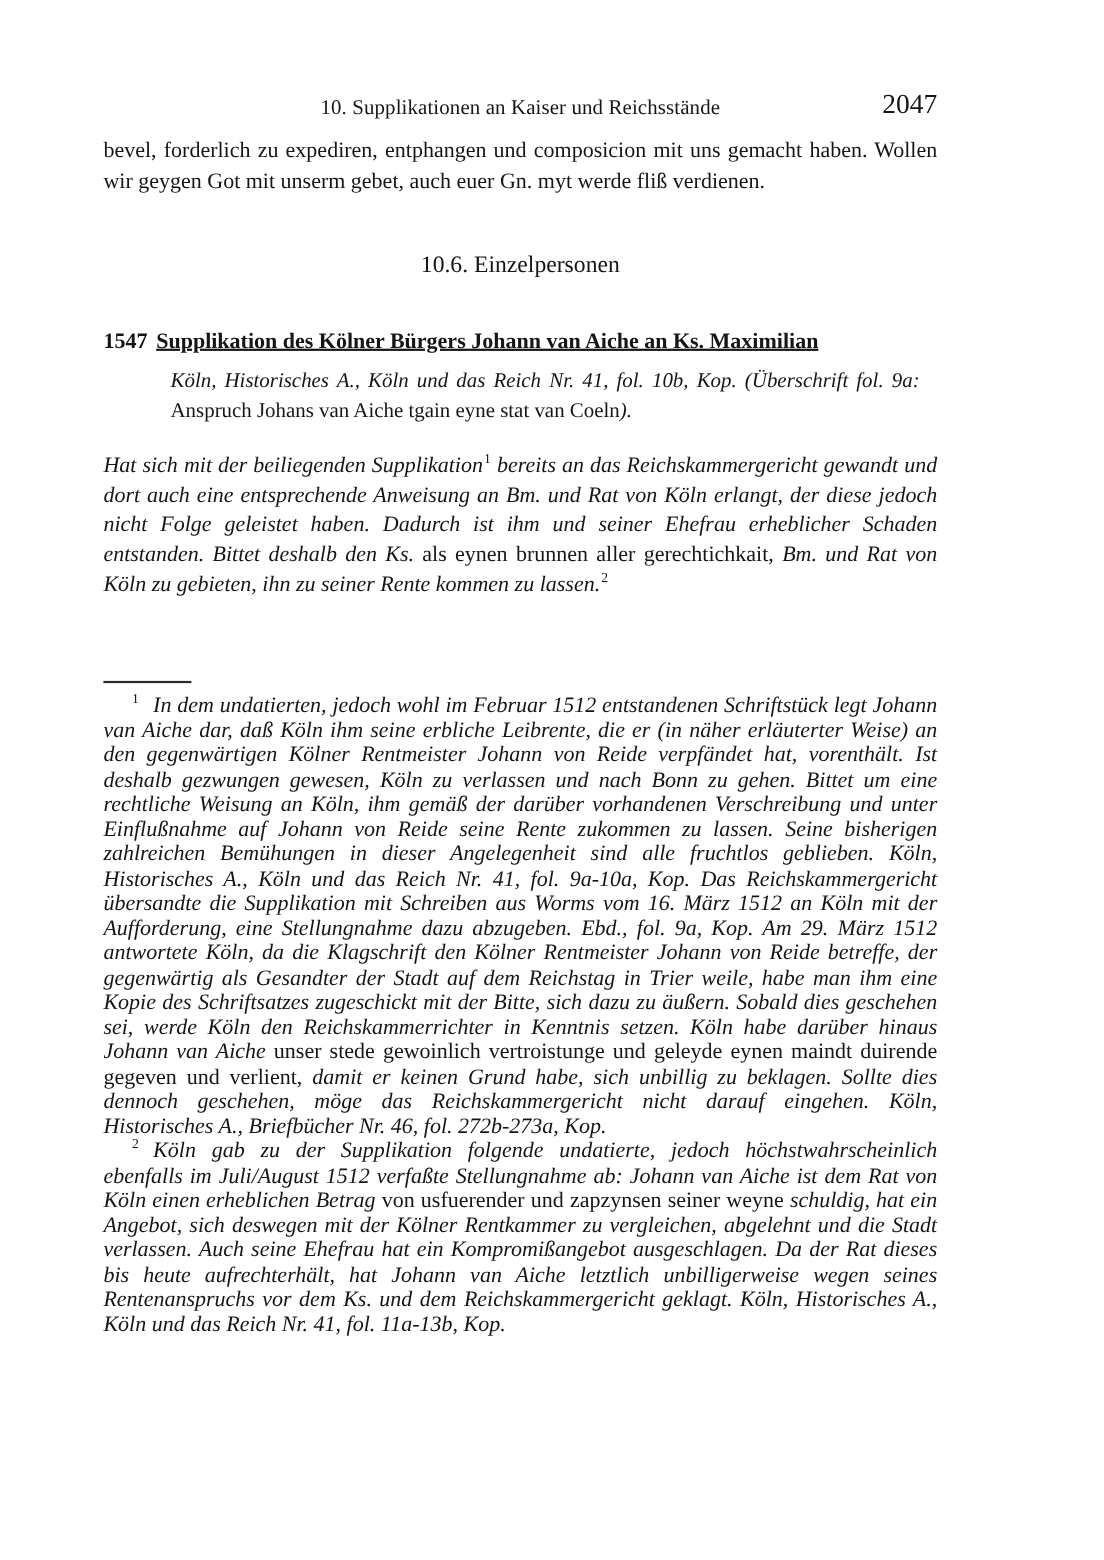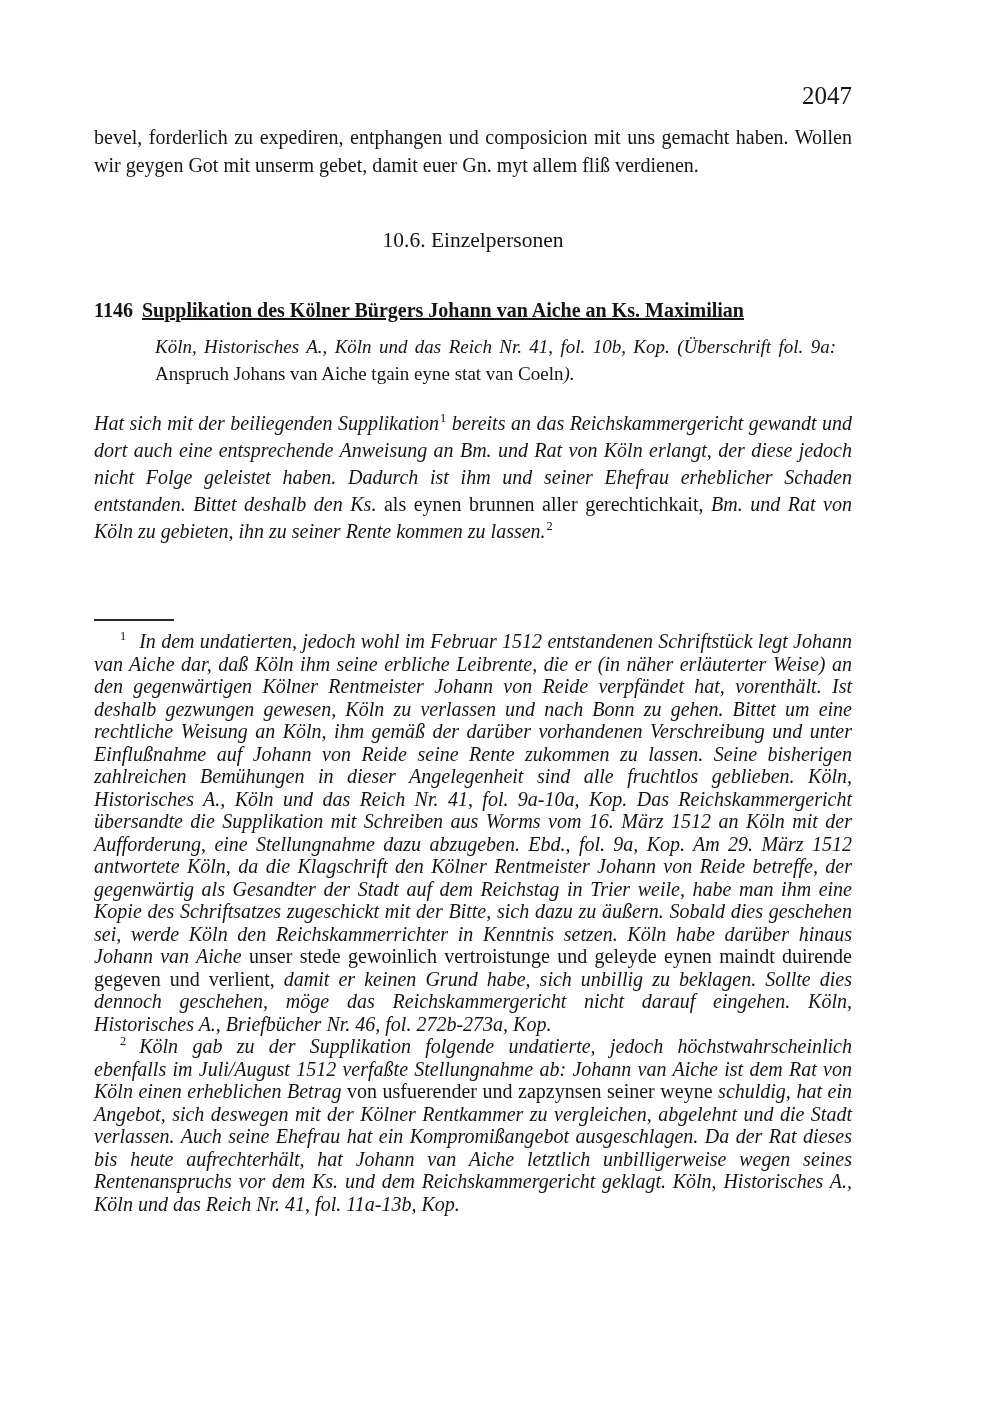--- a/index.html
+++ b/index.html
@@ -103,31 +103,32 @@
     text-indent: 26px;
   }
   .footnote sup.seg-sup { margin-right: 13px; }
 </style>
 </head>
 <body>
 
 <div class="page">
 
   <div class="running-header">
+    <span class="rh-title">10. Supplikationen an Kaiser und Reichsstände</span>
     <span class="rh-number">2047</span>
   </div>
 
-  <p class="body-par">bevel, forderlich zu expediren, entphangen und composicion mit uns gemacht haben. Wollen wir geygen Got mit unserm gebet, damit euer Gn. myt allem fliß verdienen.</p>
+  <p class="body-par">bevel, forderlich zu expediren, entphangen und composicion mit uns gemacht haben. Wollen wir geygen Got mit unserm gebet, auch euer Gn. myt werde fliß verdienen.</p>
 
   <h2 class="section-heading">10.6. Einzelpersonen</h2>
 
   <div class="entry">
 
     <div class="entry-heading">
-      <span class="entry-number">1146</span>
+      <span class="entry-number">1547</span>
       <span class="entry-title">Supplikation des Kölner Bürgers Johann van Aiche an Ks. Maximilian</span>
     </div>
 
 
     <p class="source-par"><span class="seg-italic">Köln, Historisches A., Köln und das Reich Nr. 41, fol. 10b, Kop. (Überschrift fol. 9a: </span><span class="seg-roman">Anspruch Johans van Aiche tgain eyne stat van Coeln</span><span class="seg-italic">).</span></p>
 
     <p class="summary-par"><span class="seg-italic">Hat sich mit der beiliegenden Supplikation</span><sup class="seg-sup">1</sup><span class="seg-italic"> bereits an das Reichskammergericht gewandt und dort auch eine entsprechende Anweisung an Bm. und Rat von Köln erlangt, der diese jedoch nicht Folge geleistet haben. Dadurch ist ihm und seiner Ehefrau erheblicher Schaden entstanden. Bittet deshalb den Ks. </span><span class="seg-roman">als eynen brunnen aller gerechtichkait, </span><span class="seg-italic">Bm. und Rat von Köln zu gebieten, ihn zu seiner Rente kommen zu lassen.</span><sup class="seg-sup">2</sup></p>
 
   </div>
 

